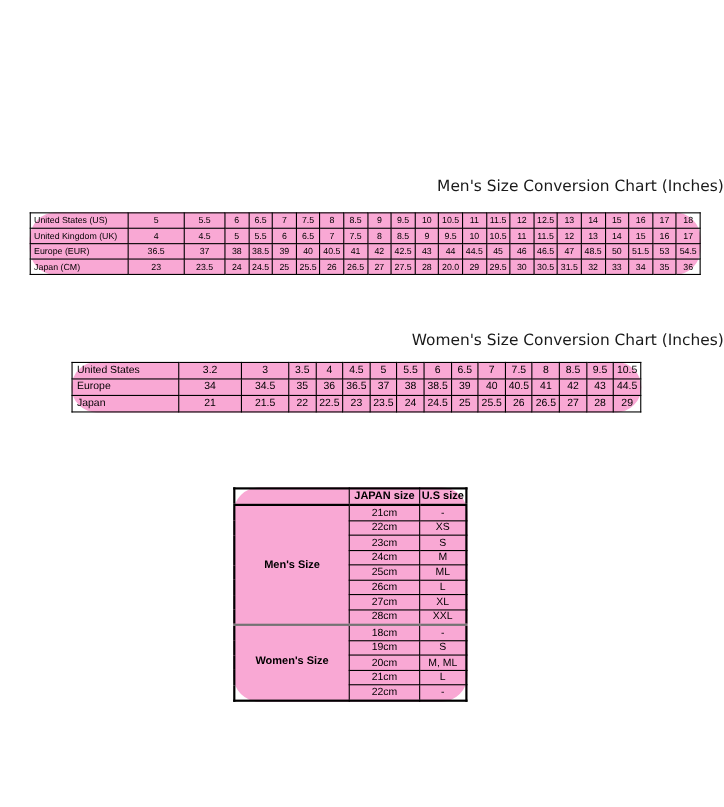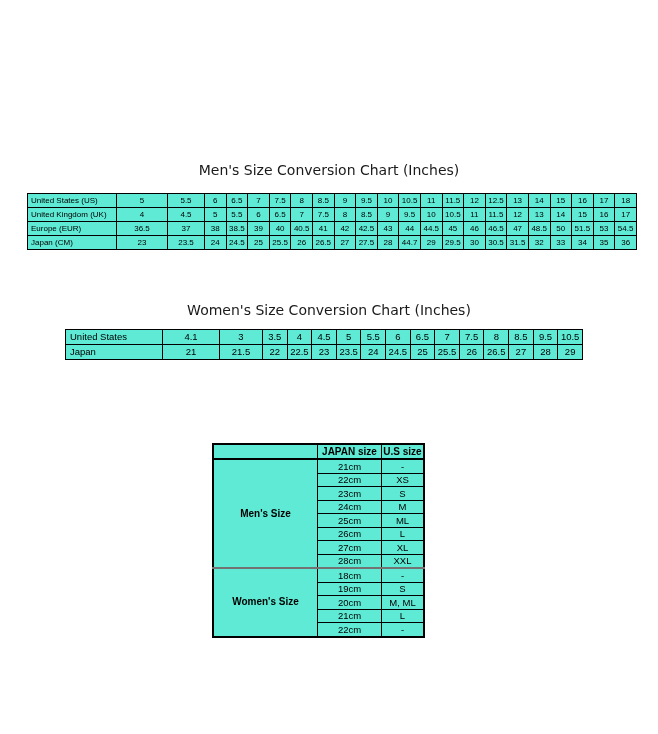--- a/index.html
+++ b/index.html
@@ -6,30 +6,30 @@
   .canvas{
     position:relative;
     width:658px;height:734px;
     background:#ffffff;
     font-family:"Liberation Sans", sans-serif;
     color:#000;
     overflow:hidden;
   }
   .chart-title{
     position:absolute;left:0;width:658px;
-    text-align:center;
+    text-align:right;
     font-family:"DejaVu Sans", sans-serif;
     font-size:14px;font-weight:500;
     color:#1a1a1a;
     letter-spacing:0px;
   }
   #mens-title{top:162px;}
   #womens-title{top:302px;}
 
-  table{border-collapse:collapse;table-layout:fixed;position:absolute;background:#5eead4;}
+  table{border-collapse:collapse;table-layout:fixed;position:absolute;background:#f9a8d4;border-radius:24px;}
   td{border:1px solid #000;text-align:center;vertical-align:middle;padding:0;line-height:1;overflow:hidden;white-space:nowrap;}
 
   
   #mens-table{left:27px;top:193px;width:610px;border:1.5px solid #000;}
   #mens-table td{font-size:8px;height:13px;}
   #mens-table tr{height:14px;}
   #mens-table td:first-child{width:85px;text-align:left;padding-left:3px;}
   #mens-table td:nth-child(2){width:50px;}
   #mens-table td:nth-child(3){width:36px;}
 
@@ -140,56 +140,74 @@
           <td>23.5</td>
           <td>24</td>
           <td>24.5</td>
           <td>25</td>
           <td>25.5</td>
           <td>26</td>
           <td>26.5</td>
           <td>27</td>
           <td>27.5</td>
           <td>28</td>
-          <td>44.7</td>
+          <td>20.0</td>
           <td>29</td>
           <td>29.5</td>
           <td>30</td>
           <td>30.5</td>
           <td>31.5</td>
           <td>32</td>
           <td>33</td>
           <td>34</td>
           <td>35</td>
           <td>36</td>
         </tr>
       </tbody>
     </table>
 
   <div id="womens-title" class="chart-title">Women's Size Conversion Chart (Inches)</div>
 
   <table id="womens-table">
       <tbody>
         <tr>
           <td>United States</td>
-          <td>4.1</td>
+          <td>3.2</td>
           <td>3</td>
           <td>3.5</td>
           <td>4</td>
           <td>4.5</td>
           <td>5</td>
           <td>5.5</td>
           <td>6</td>
           <td>6.5</td>
           <td>7</td>
           <td>7.5</td>
           <td>8</td>
           <td>8.5</td>
           <td>9.5</td>
           <td>10.5</td>
+        </tr>
+        <tr>
+          <td>Europe</td>
+          <td>34</td>
+          <td>34.5</td>
+          <td>35</td>
+          <td>36</td>
+          <td>36.5</td>
+          <td>37</td>
+          <td>38</td>
+          <td>38.5</td>
+          <td>39</td>
+          <td>40</td>
+          <td>40.5</td>
+          <td>41</td>
+          <td>42</td>
+          <td>43</td>
+          <td>44.5</td>
         </tr>
         <tr>
           <td>Japan</td>
           <td>21</td>
           <td>21.5</td>
           <td>22</td>
           <td>22.5</td>
           <td>23</td>
           <td>23.5</td>
           <td>24</td>

